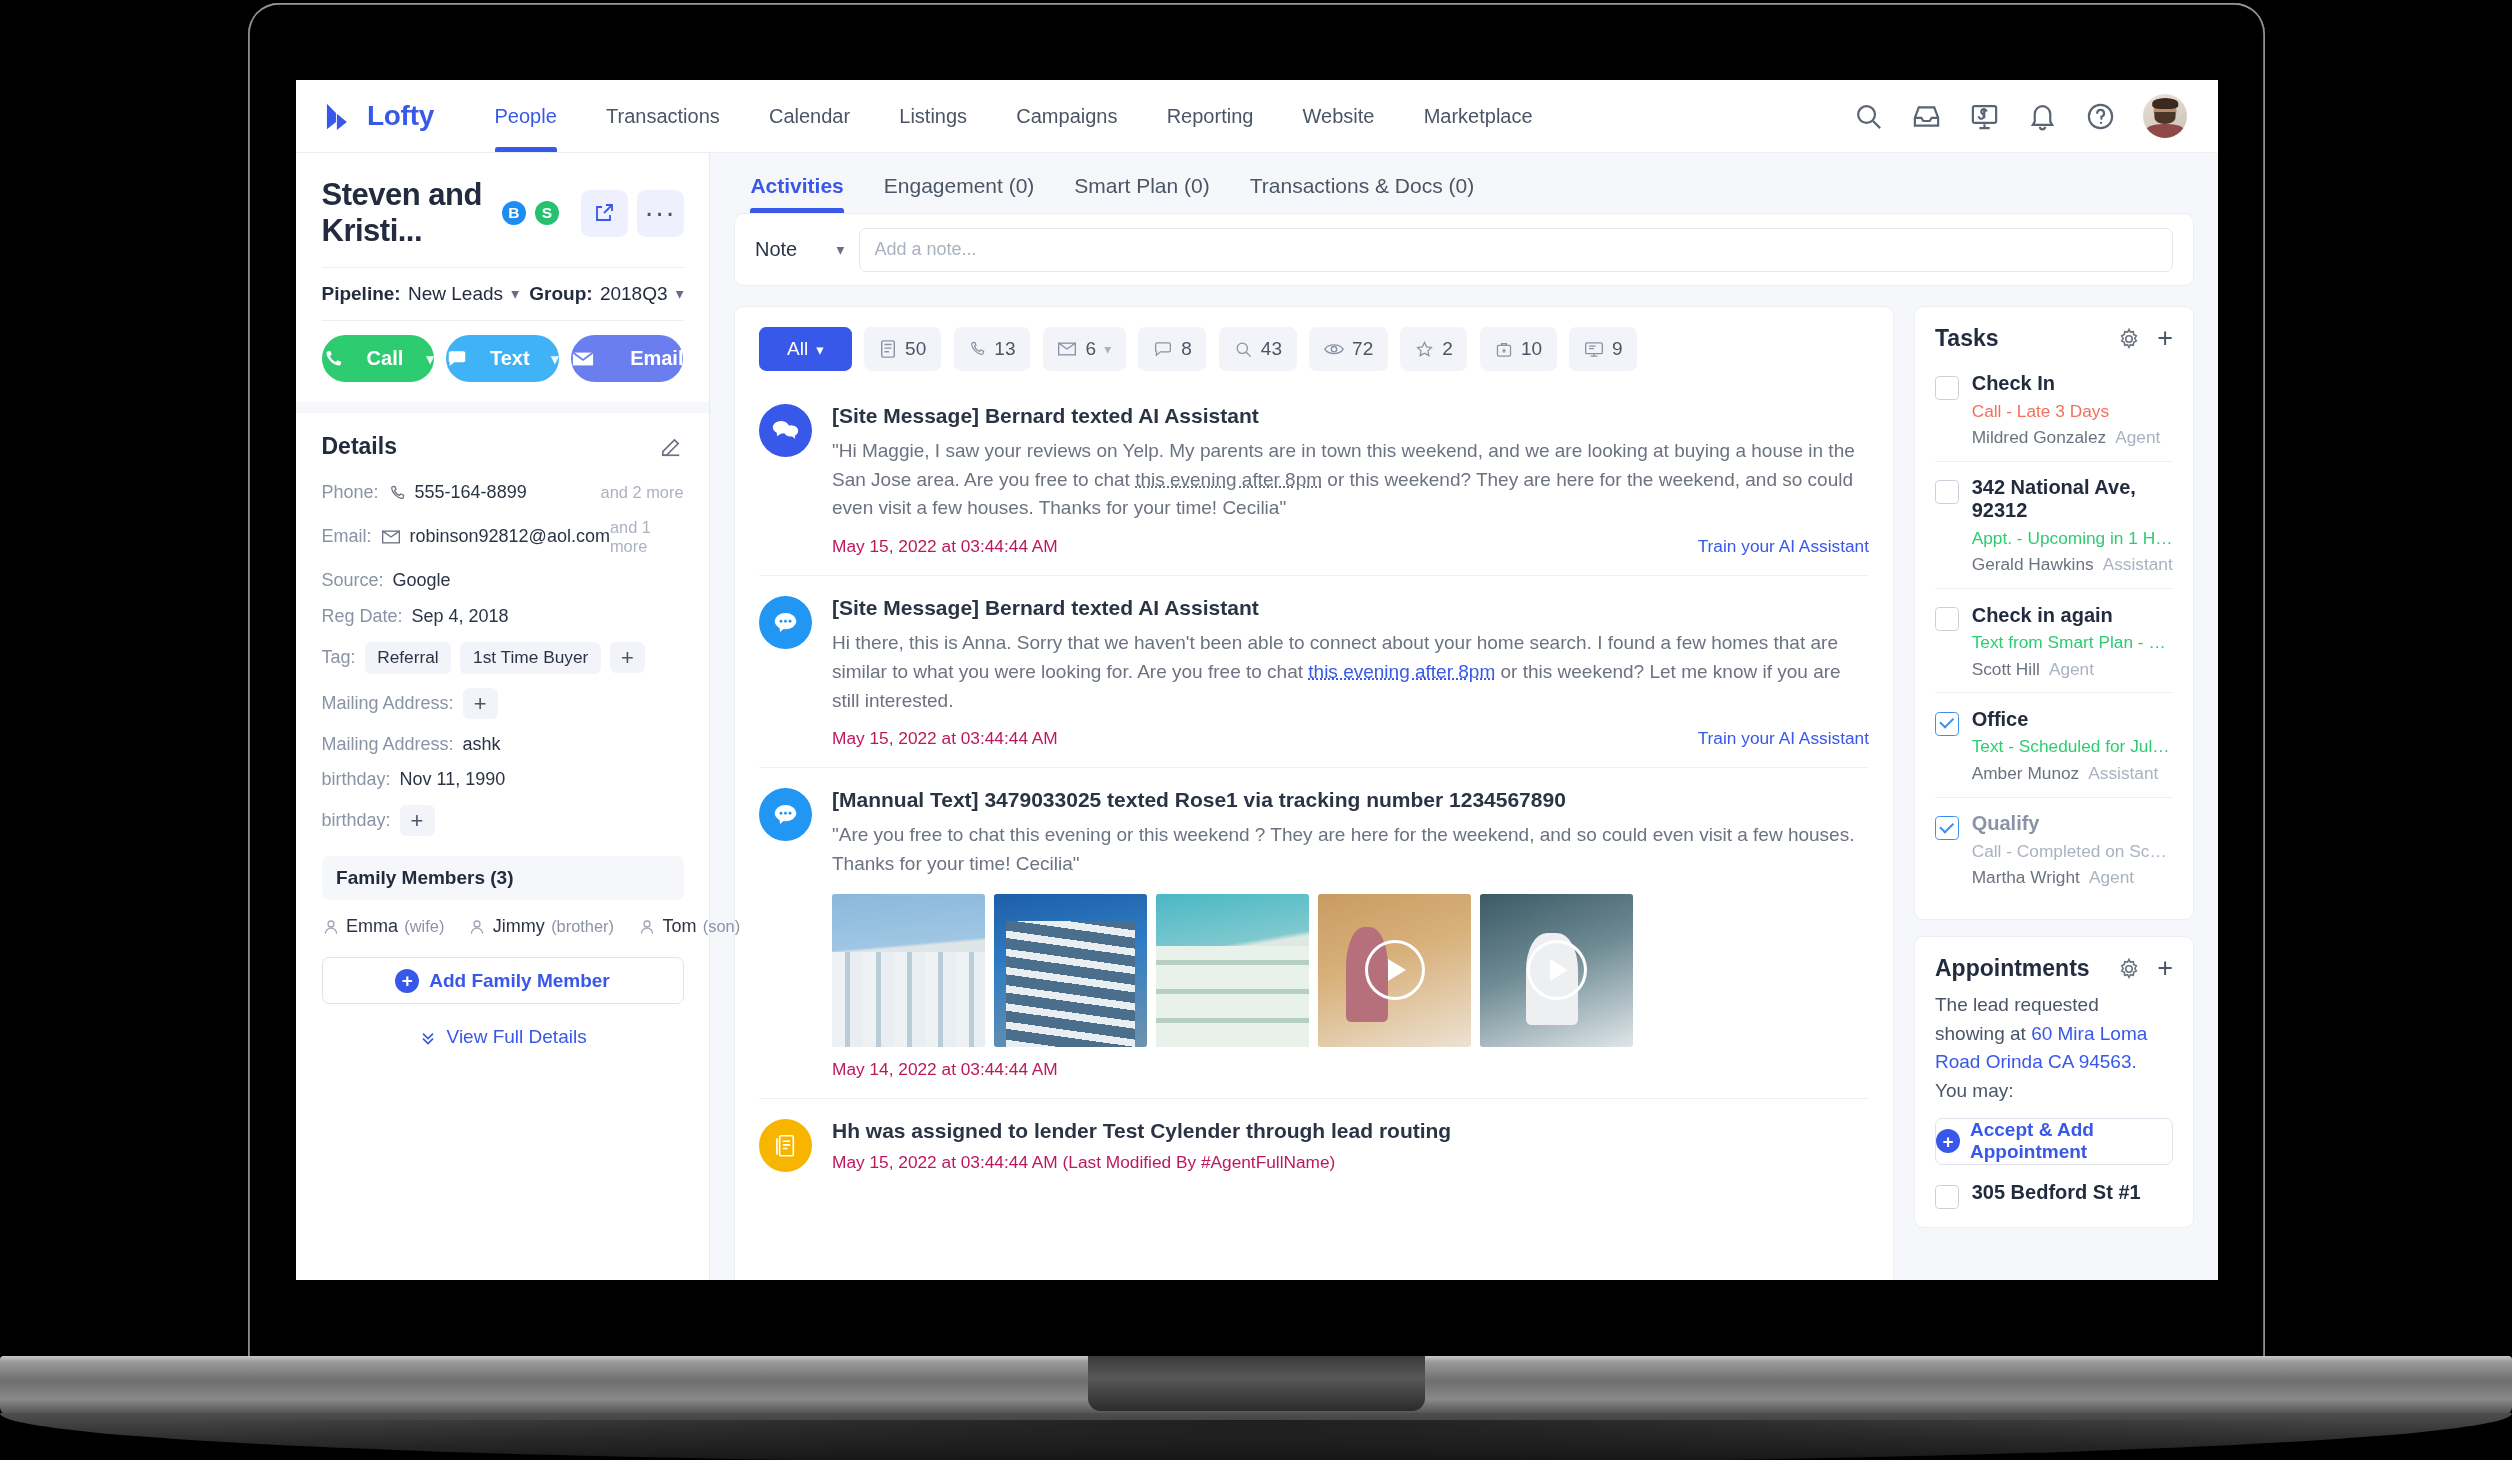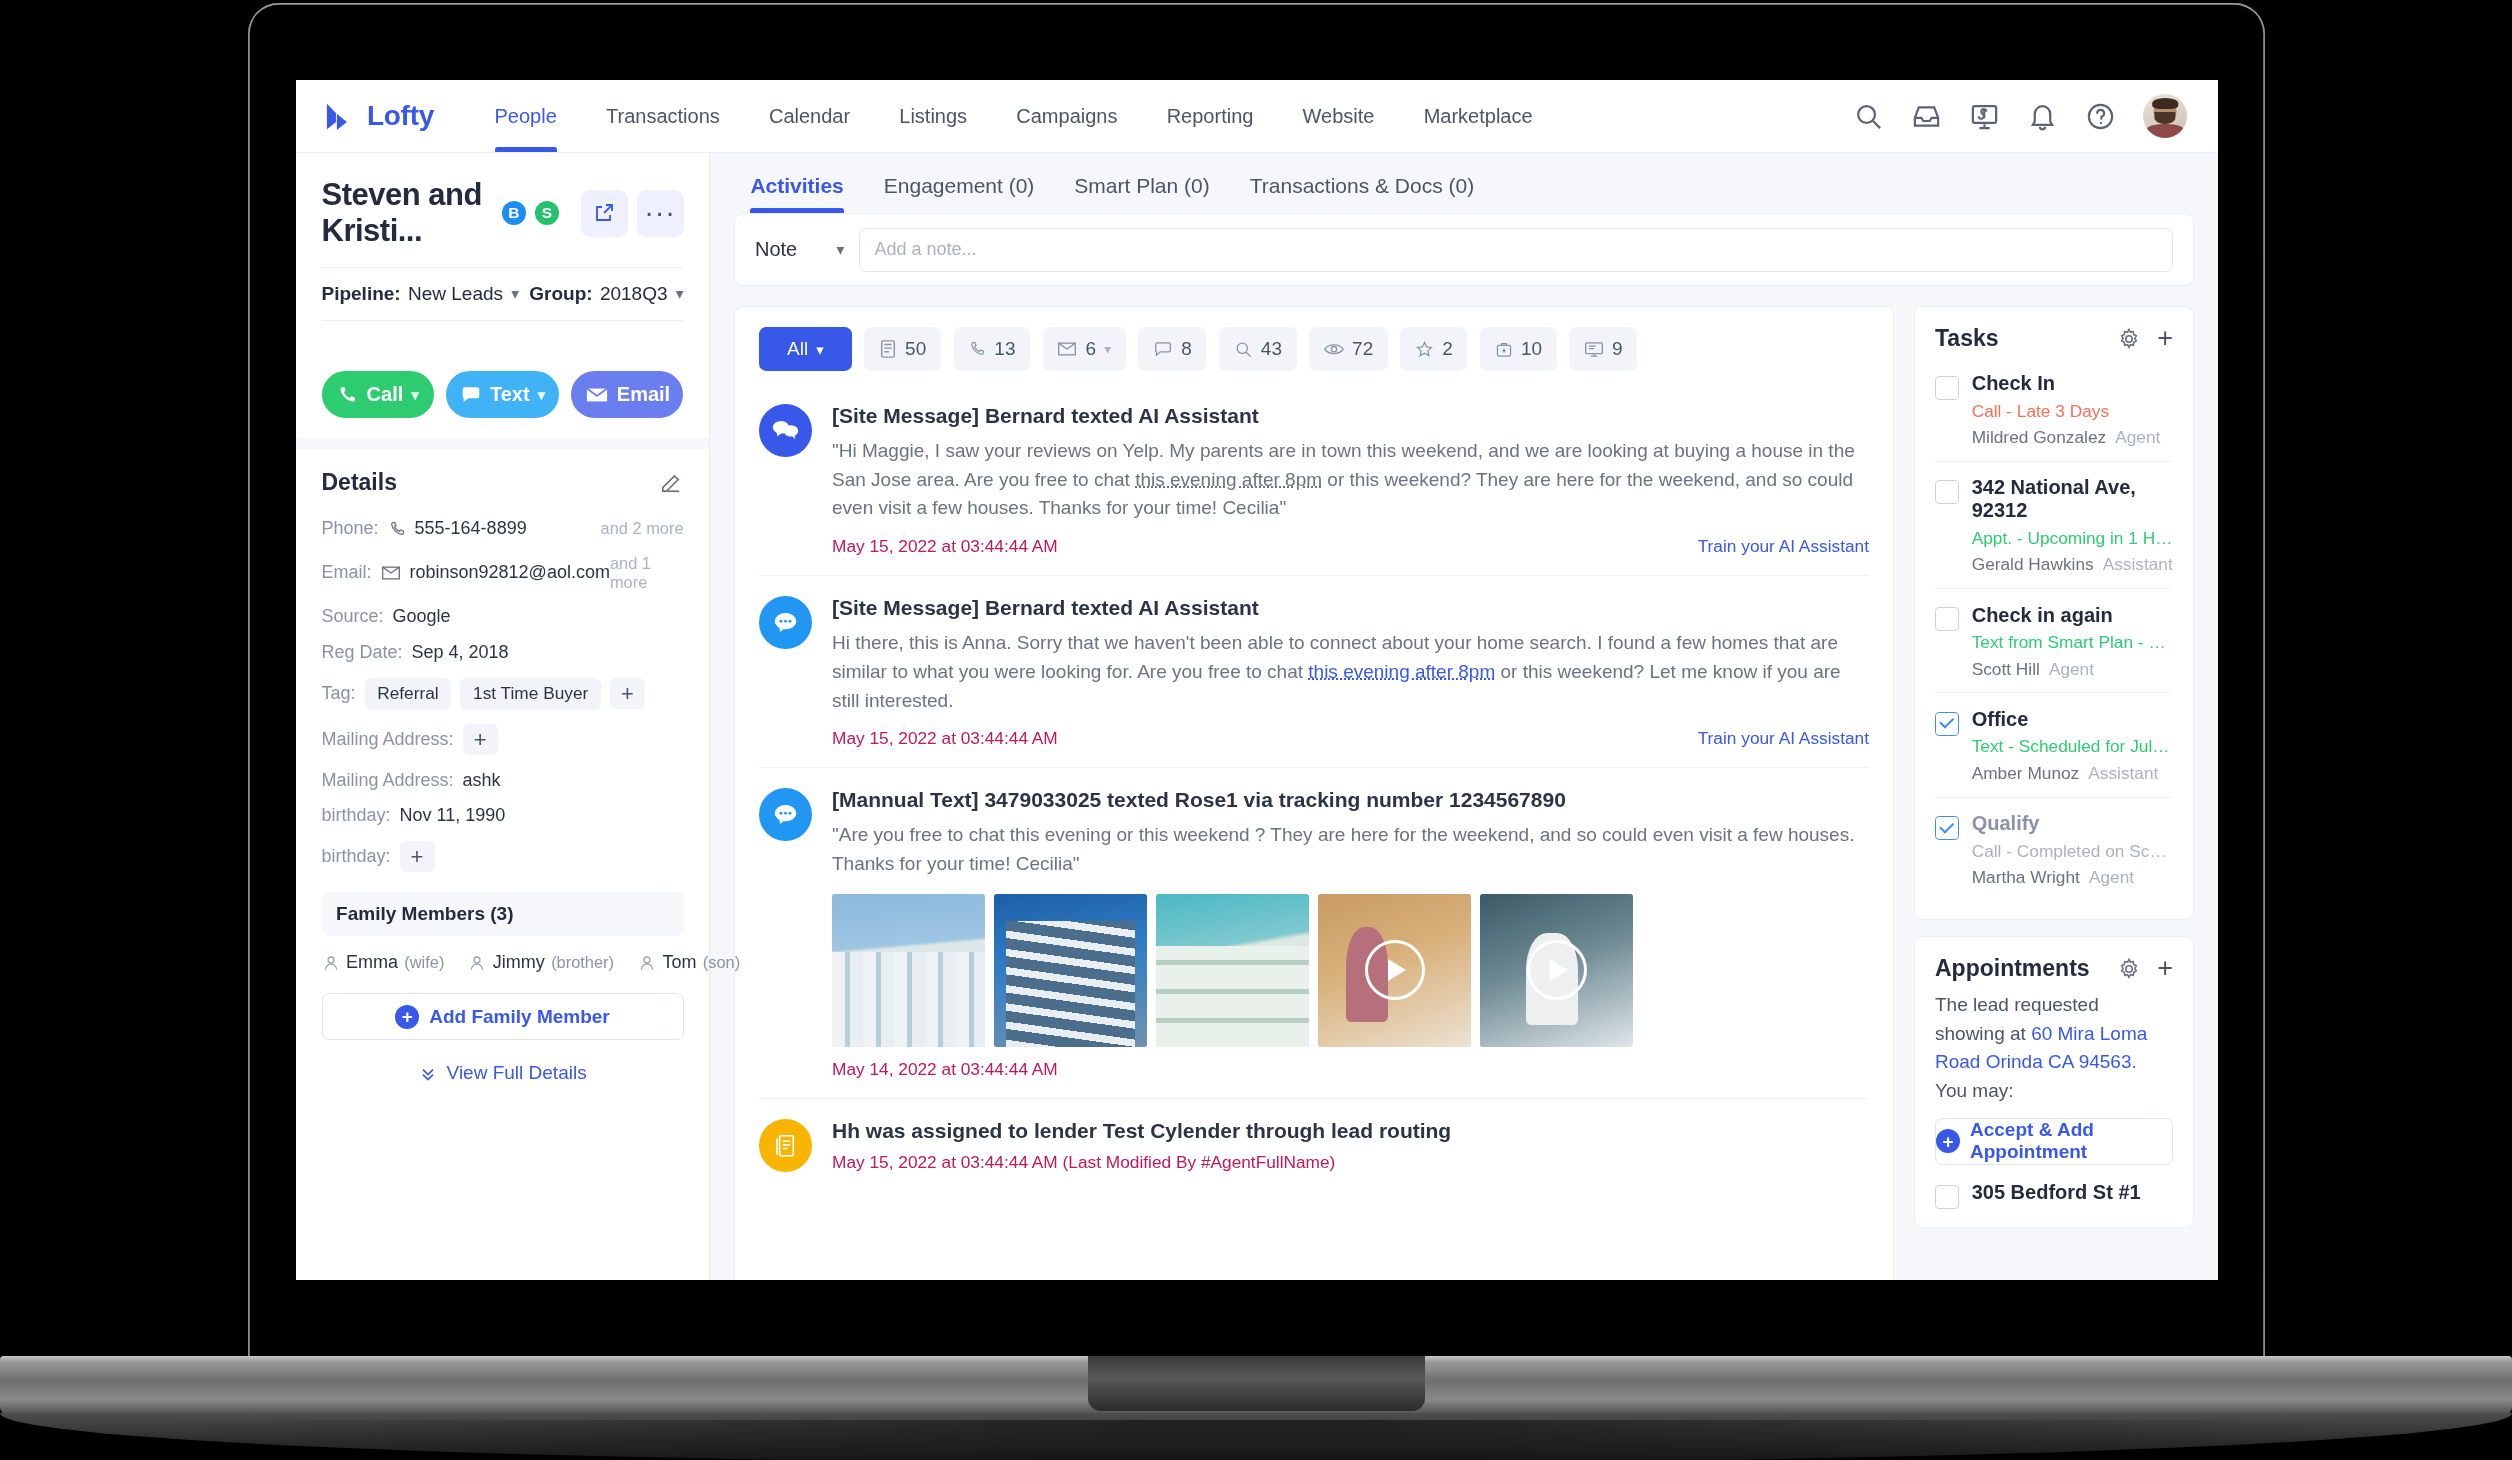--- a/index.html
+++ b/index.html
@@ -97,21 +97,21 @@
   .icon-btn.more { font-size: 29px; color: #4b5565; letter-spacing: 0.9px; line-height: 0.6; }
   .hr { height: 0.9px; background: #eceef3; margin: 18px 0 0 0; }
   .meta-row { display: flex; align-items: center; padding: 15.5px 0 14.6px 0; font-size: 19px; color: #232b3e; }
   .meta-row .k { color: #232b3e; font-weight: 600; }
   .meta-row .v { margin-left: 7.3px; }
   .caret { margin-left: 8.2px; color: #667085; font-size: 15.5px; }
   .meta-right { margin-left: auto; display: flex; align-items: center; }
   .actions { display: flex; gap: 12.7px; padding: 14.6px 0 20px 0; }
   .btn-pill {
     flex: 1; height: 47px; border-radius: 24px; color: #fff; font-size: 20px; font-weight: 600;
-    display: flex; align-items: center; justify-content: center; gap: 8.2px; cursor: pointer; margin-top: 36px;
+    display: flex; align-items: center; justify-content: space-between; gap: 8.2px; cursor: pointer;
   }
   .btn-call { background: #2ecc71; }
   .btn-text { background: #3fb3f5; }
   .btn-email { background: #6a7ef0; }
   .pill-caret { font-size: 14.6px; opacity: .9; }
 
   .section-band { background: #f6f7fb; height: 11px; }
   .details-head { display: flex; align-items: center; padding: 20px 25.5px 5.5px 25.5px; }
   .details-title { font-size: 23px; font-weight: bold; color: #232b3e; }
   .edit-ico { margin-left: auto; color: #6b7280; cursor: pointer; }

